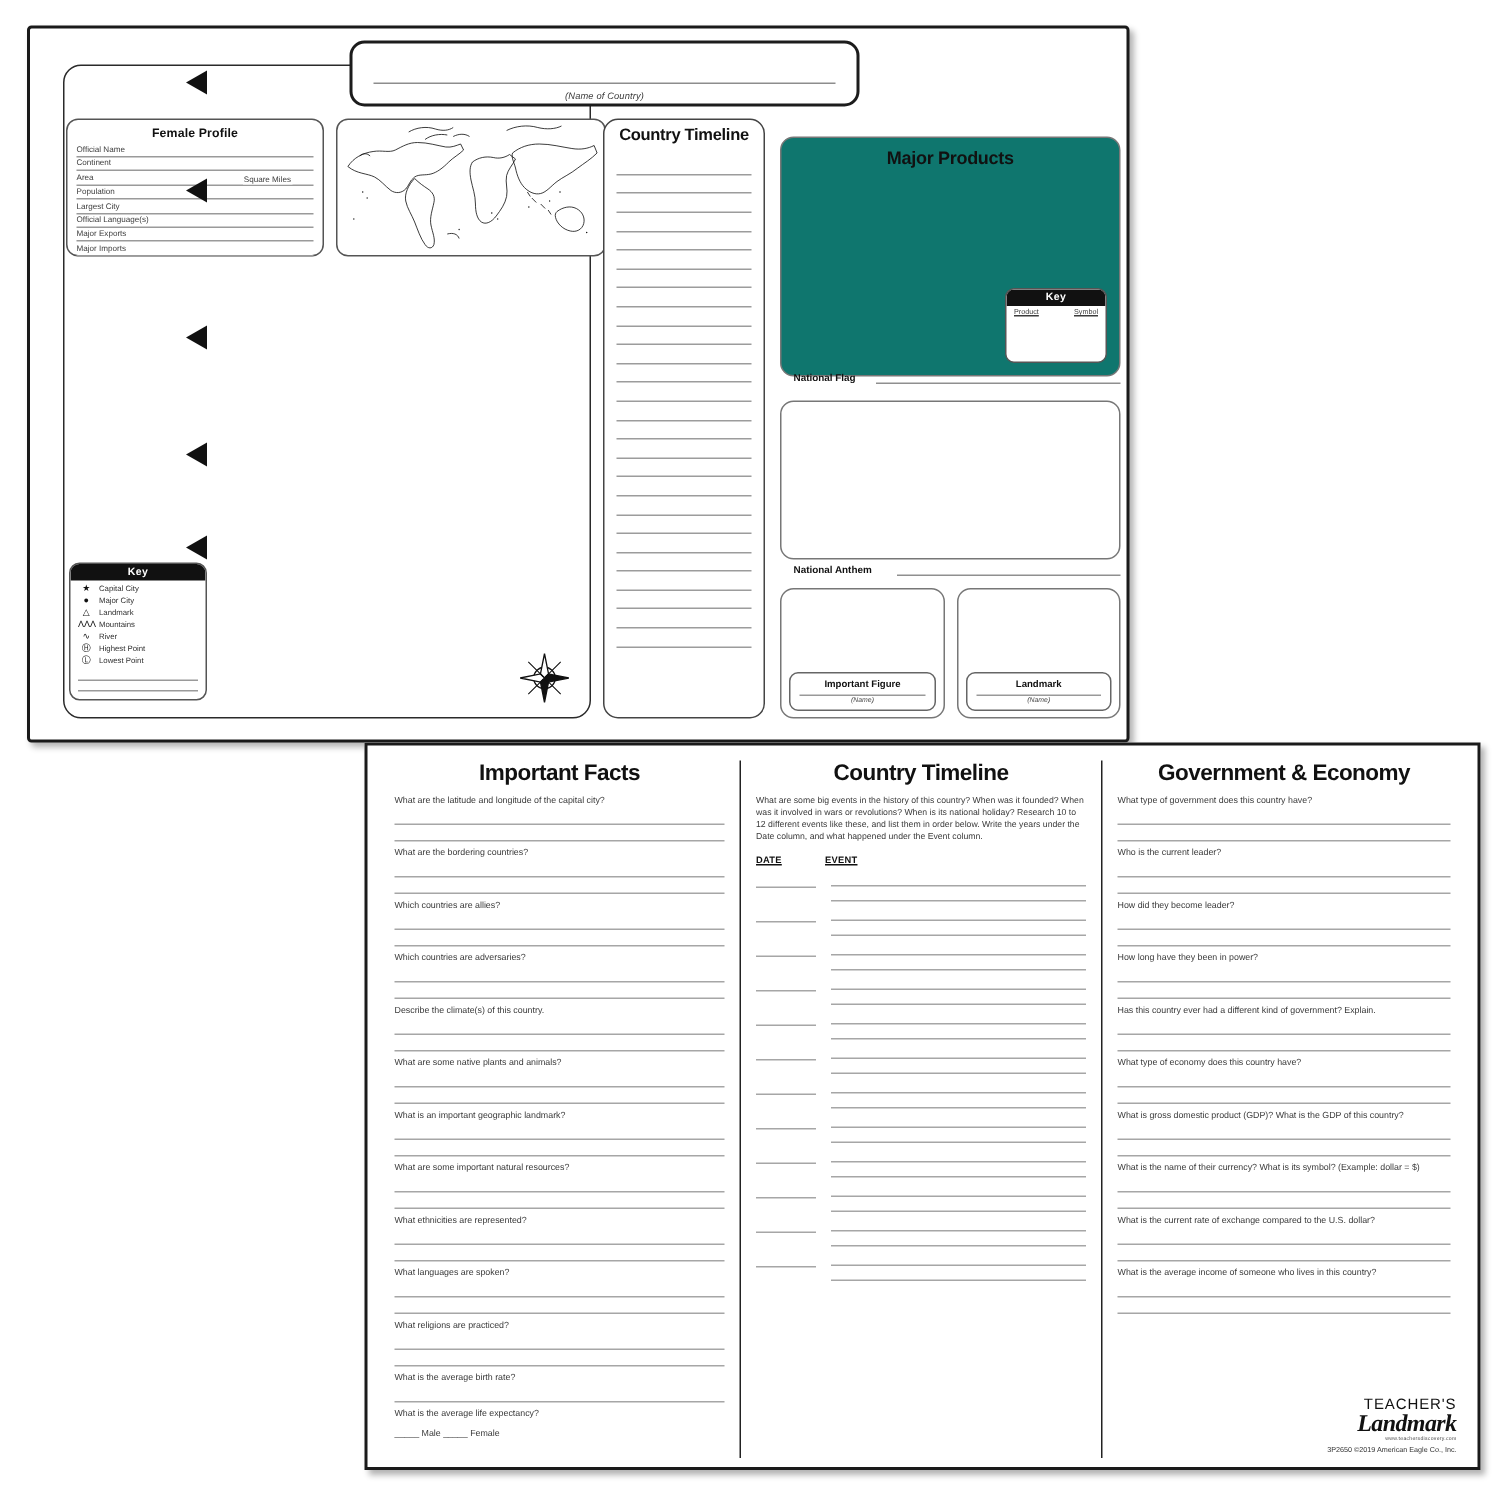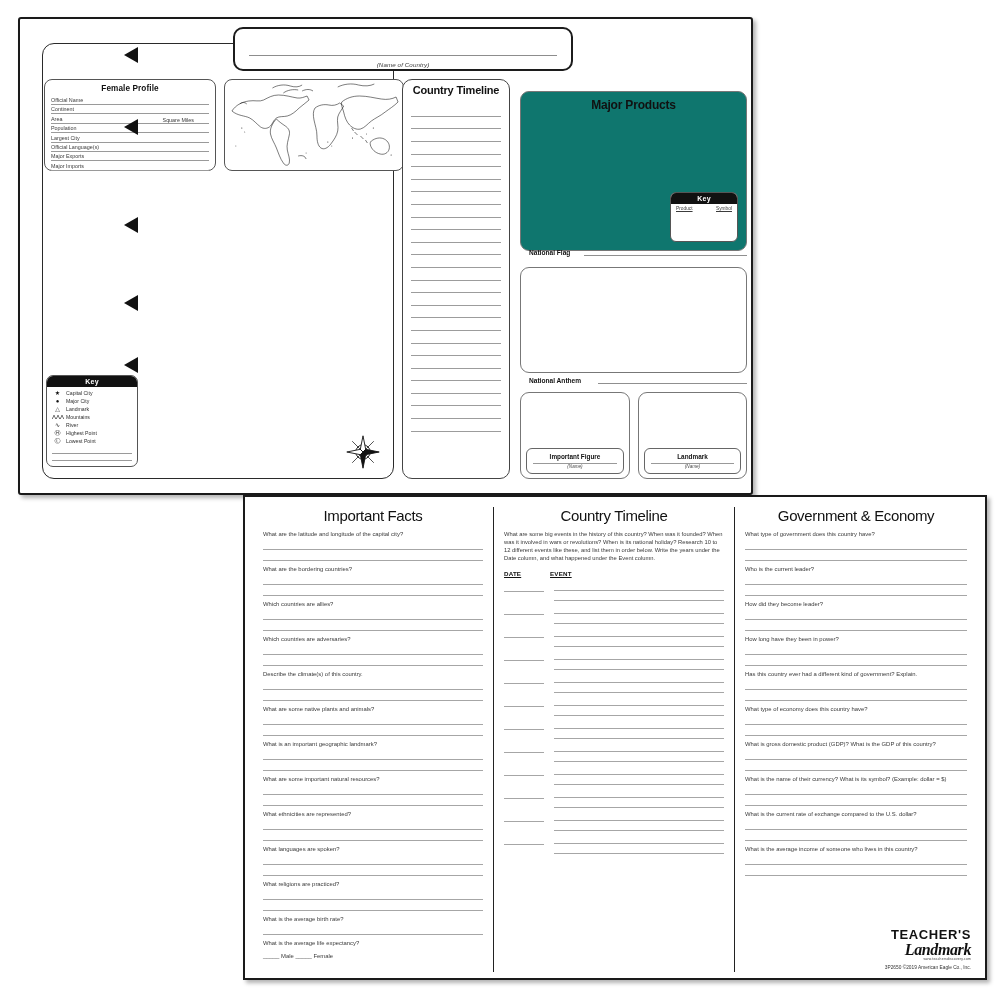--- a/index.html
+++ b/index.html
@@ -200,21 +200,21 @@
     background: #fff;
     border: 2px solid #1a1a1a;
     box-shadow: 3px 3px 4px rgba(0,0,0,0.30);
   }
   .cols { display: flex; height: 100%; padding: 10px 8px 6px 8px; }
   .col { position: relative; height: 100%; }
   .col-a { width: 246px; padding: 0 10px; }
   .col-b { width: 248px; padding: 0 10px; border-left: 1.4px solid #222; border-right: 1.4px solid #222; }
   .col-c { width: 248px; padding: 0 10px; }
   .col h1 {
-    text-align: center; font-size: 15px; font-weight: normal;
+    text-align: center; font-size: 15px; font-weight: bold;
     color: #111; letter-spacing: -.35px; margin-bottom: 7px;
   }
   .q { font-size: 5.9px; color: #3a3a3a; line-height: 1.35; margin-top: 5px; }
   .ans { border-bottom: 1px solid #a6a6a6; height: 10px; margin-top: 1px; }
 
   .tl-intro { font-size: 5.8px; color: #3a3a3a; line-height: 1.38; }
   .de-head { display: flex; margin-top: 7px; margin-bottom: 4px; }
   .de-head span {
     font-size: 6.2px; font-weight: bold; color: #111;
     text-decoration: underline; letter-spacing: .2px;
@@ -224,21 +224,21 @@
   .de-row .date { width: 40px; margin-right: 10px; }
   .de-row .date .dl { border-bottom: 1px solid #a6a6a6; height: 11px; }
   .de-row .ev { flex: 1; }
   .de-row .ev .el { border-bottom: 1px solid #a6a6a6; height: 10px; }
 
   .footer-logo {
     position: absolute; right: 14px; bottom: 8px;
     width: 128px; text-align: right;
   }
   .logo-a {
-    font-size: 13px; font-weight: bold; letter-spacing: .6px; color: #111;
+    font-size: 10px; font-weight: normal; letter-spacing: .6px; color: #111;
   }
   .logo-b {
     font-size: 16px; font-style: italic; font-weight: bold;
     color: #111; line-height: .95; letter-spacing: -.4px;
     font-family: "Liberation Serif", serif;
   }
   .logo-c { font-size: 3.4px; color: #444; letter-spacing: .2px; }
   .copy { font-size: 4.8px; color: #333; margin-top: 4px; }
 </style>
 </head>

